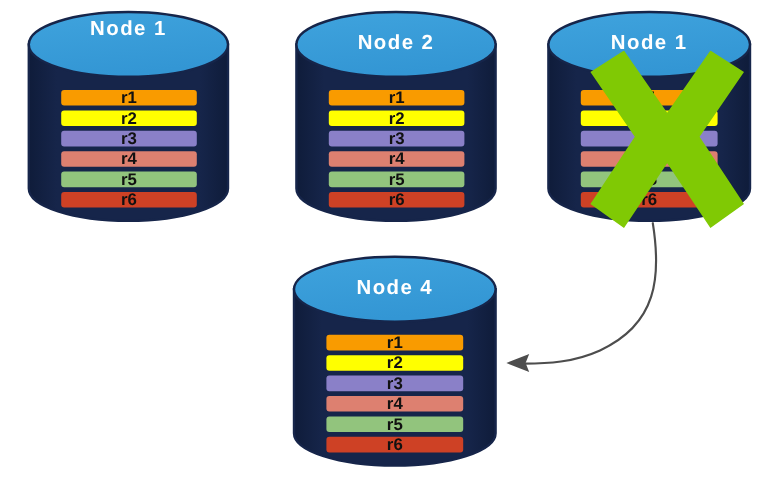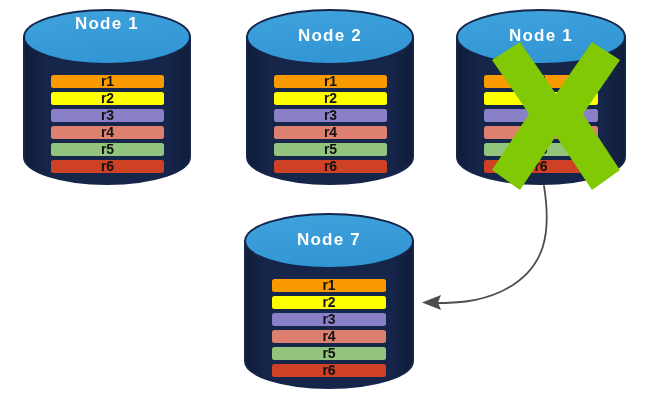--- a/index.html
+++ b/index.html
@@ -173,21 +173,21 @@
             <stop offset="100%" stop-color="#0f1c3a"></stop>
           </linearGradient>
           <linearGradient id="topGrad3" x1="0" y1="0" x2="0.3" y2="1">
             <stop offset="0%" stop-color="#3fa3dd"></stop>
             <stop offset="100%" stop-color="#3396d4"></stop>
           </linearGradient>
         </defs>
         <path d="M 2,29 L 2,149 A 84 27 0 0 0 170,149 L 170,29 Z" fill="url(#bodyGrad3)" stroke="#16254a" stroke-width="2"></path>
         <ellipse cx="86" cy="29" rx="84" ry="27" fill="url(#topGrad3)" stroke="#16254a" stroke-width="2"></ellipse>
       </svg>
-      <div class="node-label" style="top: 18px;">Node 7</div>
+      <div class="node-label" style="top: 18px;">Node 4</div>
       <div class="rows" style="left: 29px; width: 114px; top: 67px;">
         <div class="row" style="background: rgb(249, 155, 0);">r1</div>
         <div class="row" style="background: rgb(255, 255, 0);">r2</div>
         <div class="row" style="background: rgb(138, 128, 200);">r3</div>
         <div class="row" style="background: rgb(221, 128, 112);">r4</div>
         <div class="row" style="background: rgb(146, 196, 125);">r5</div>
         <div class="row" style="background: rgb(206, 65, 37);">r6</div>
       </div>
     </div>
 

